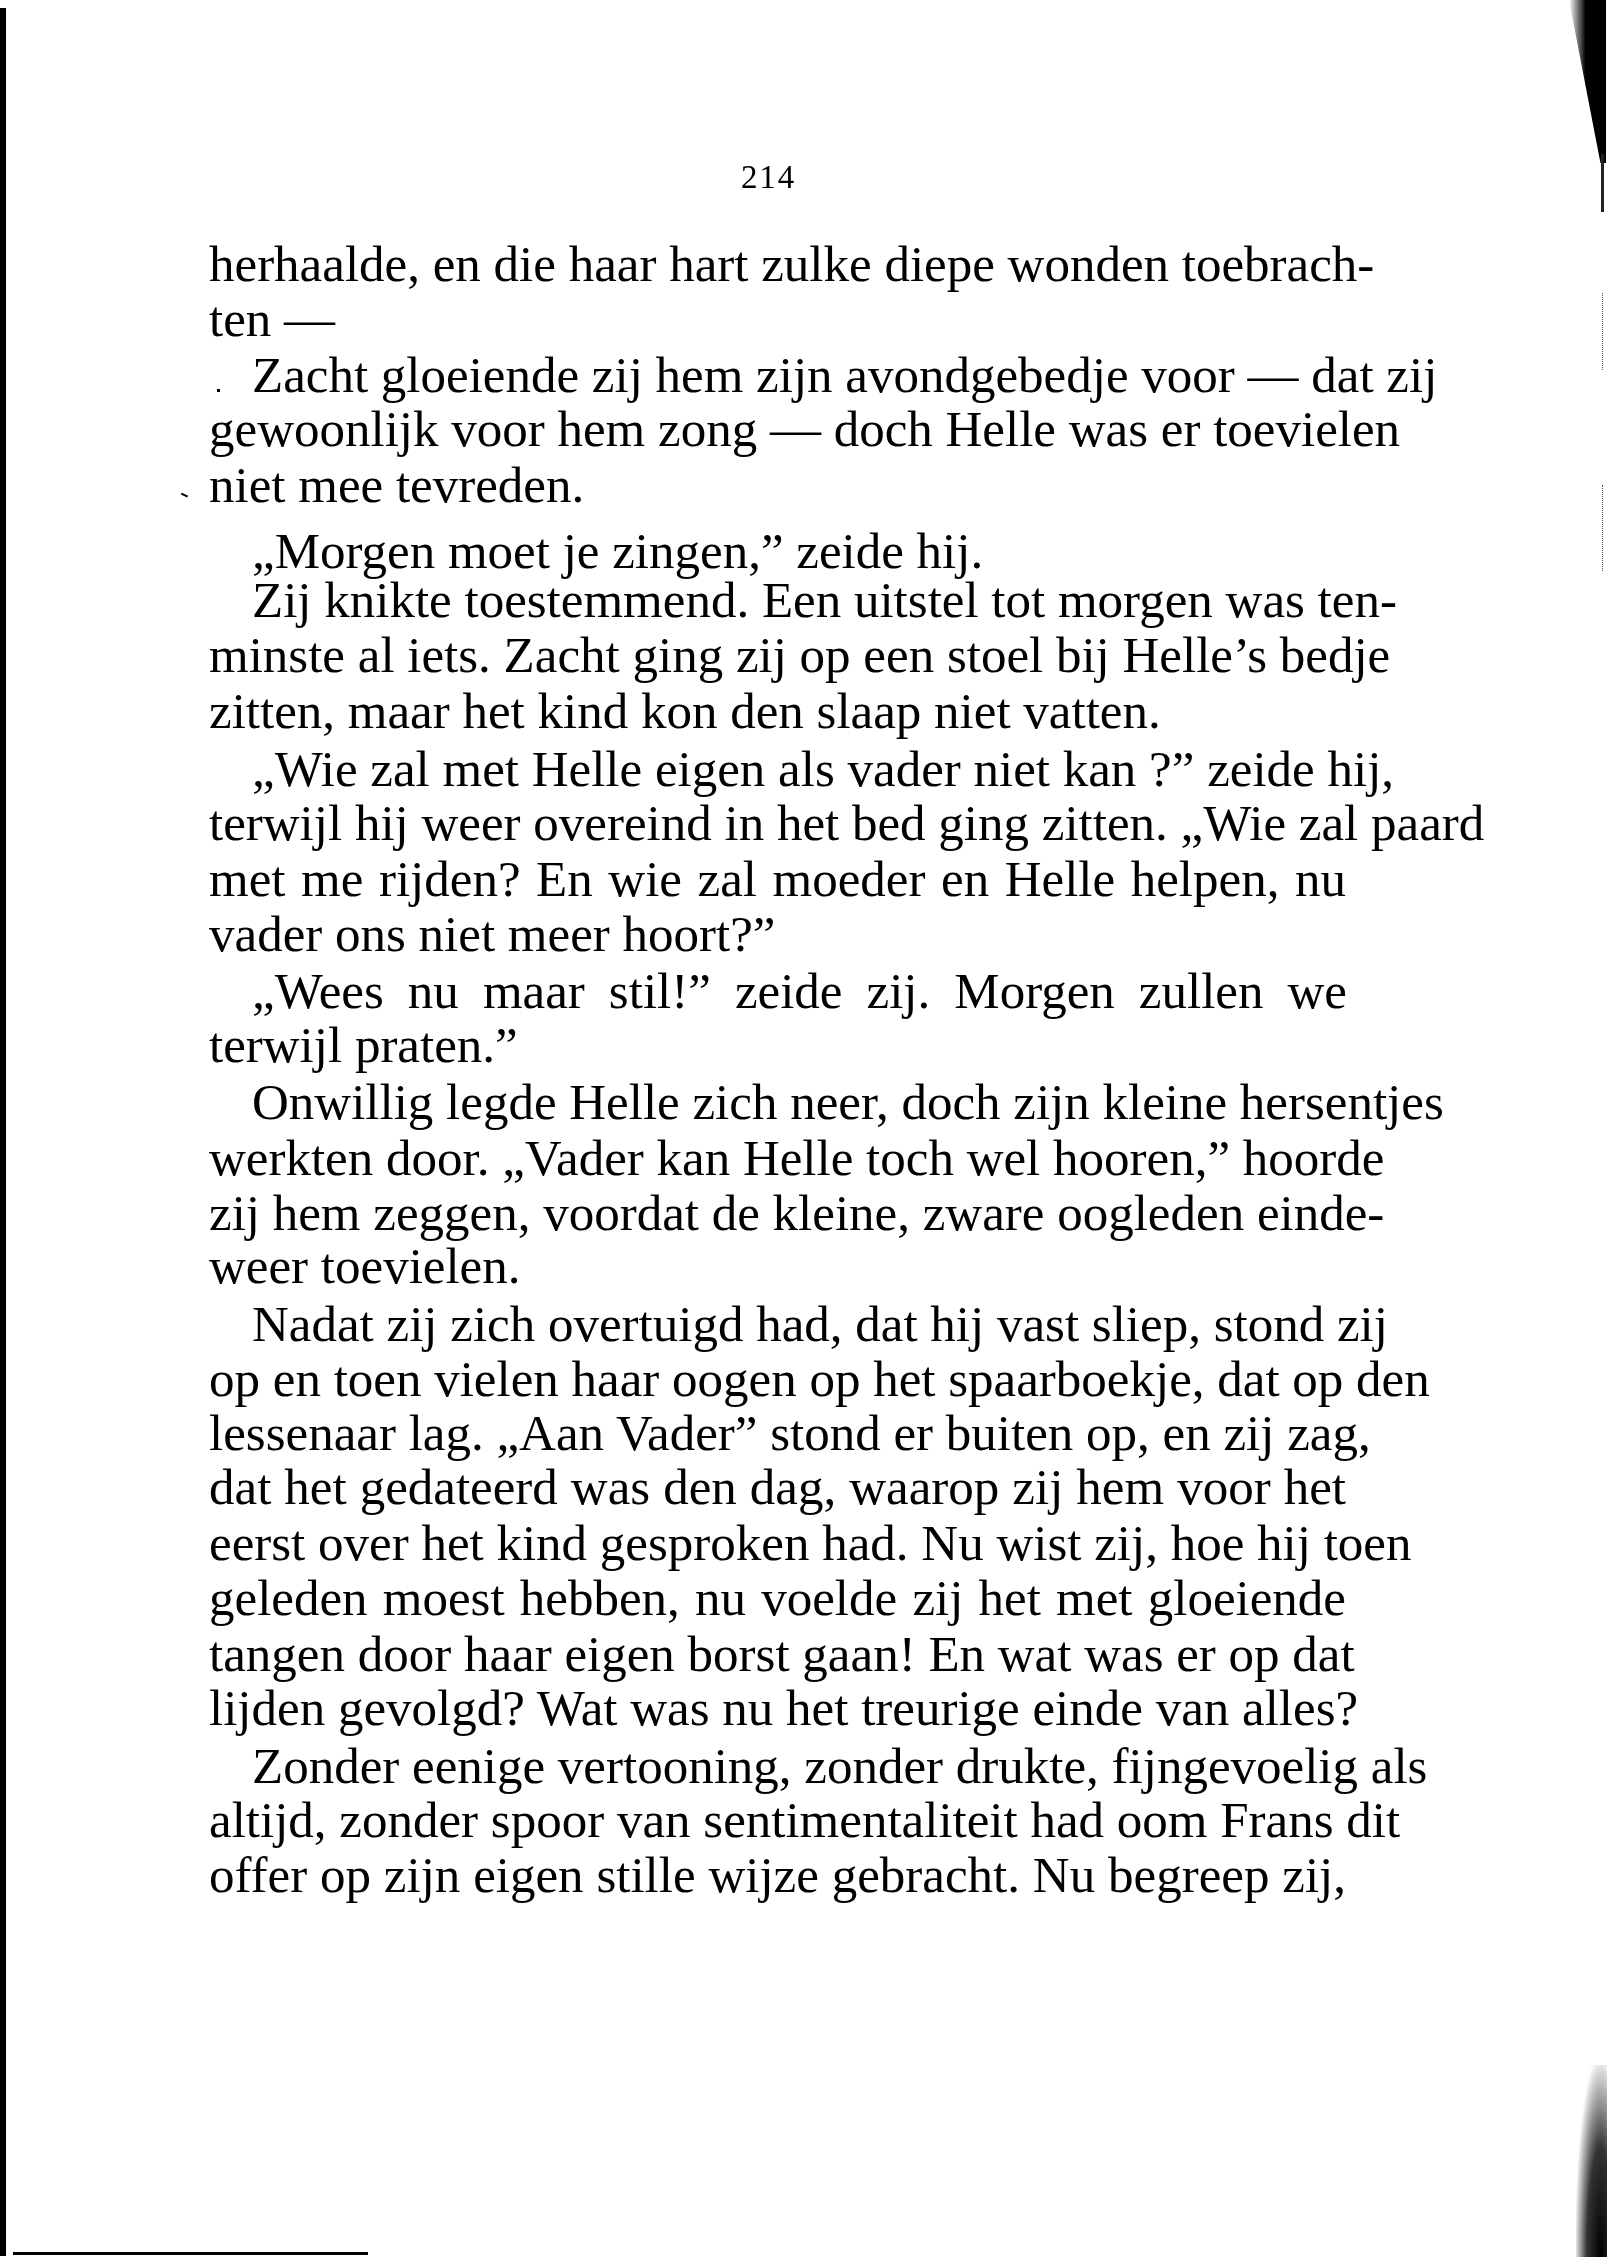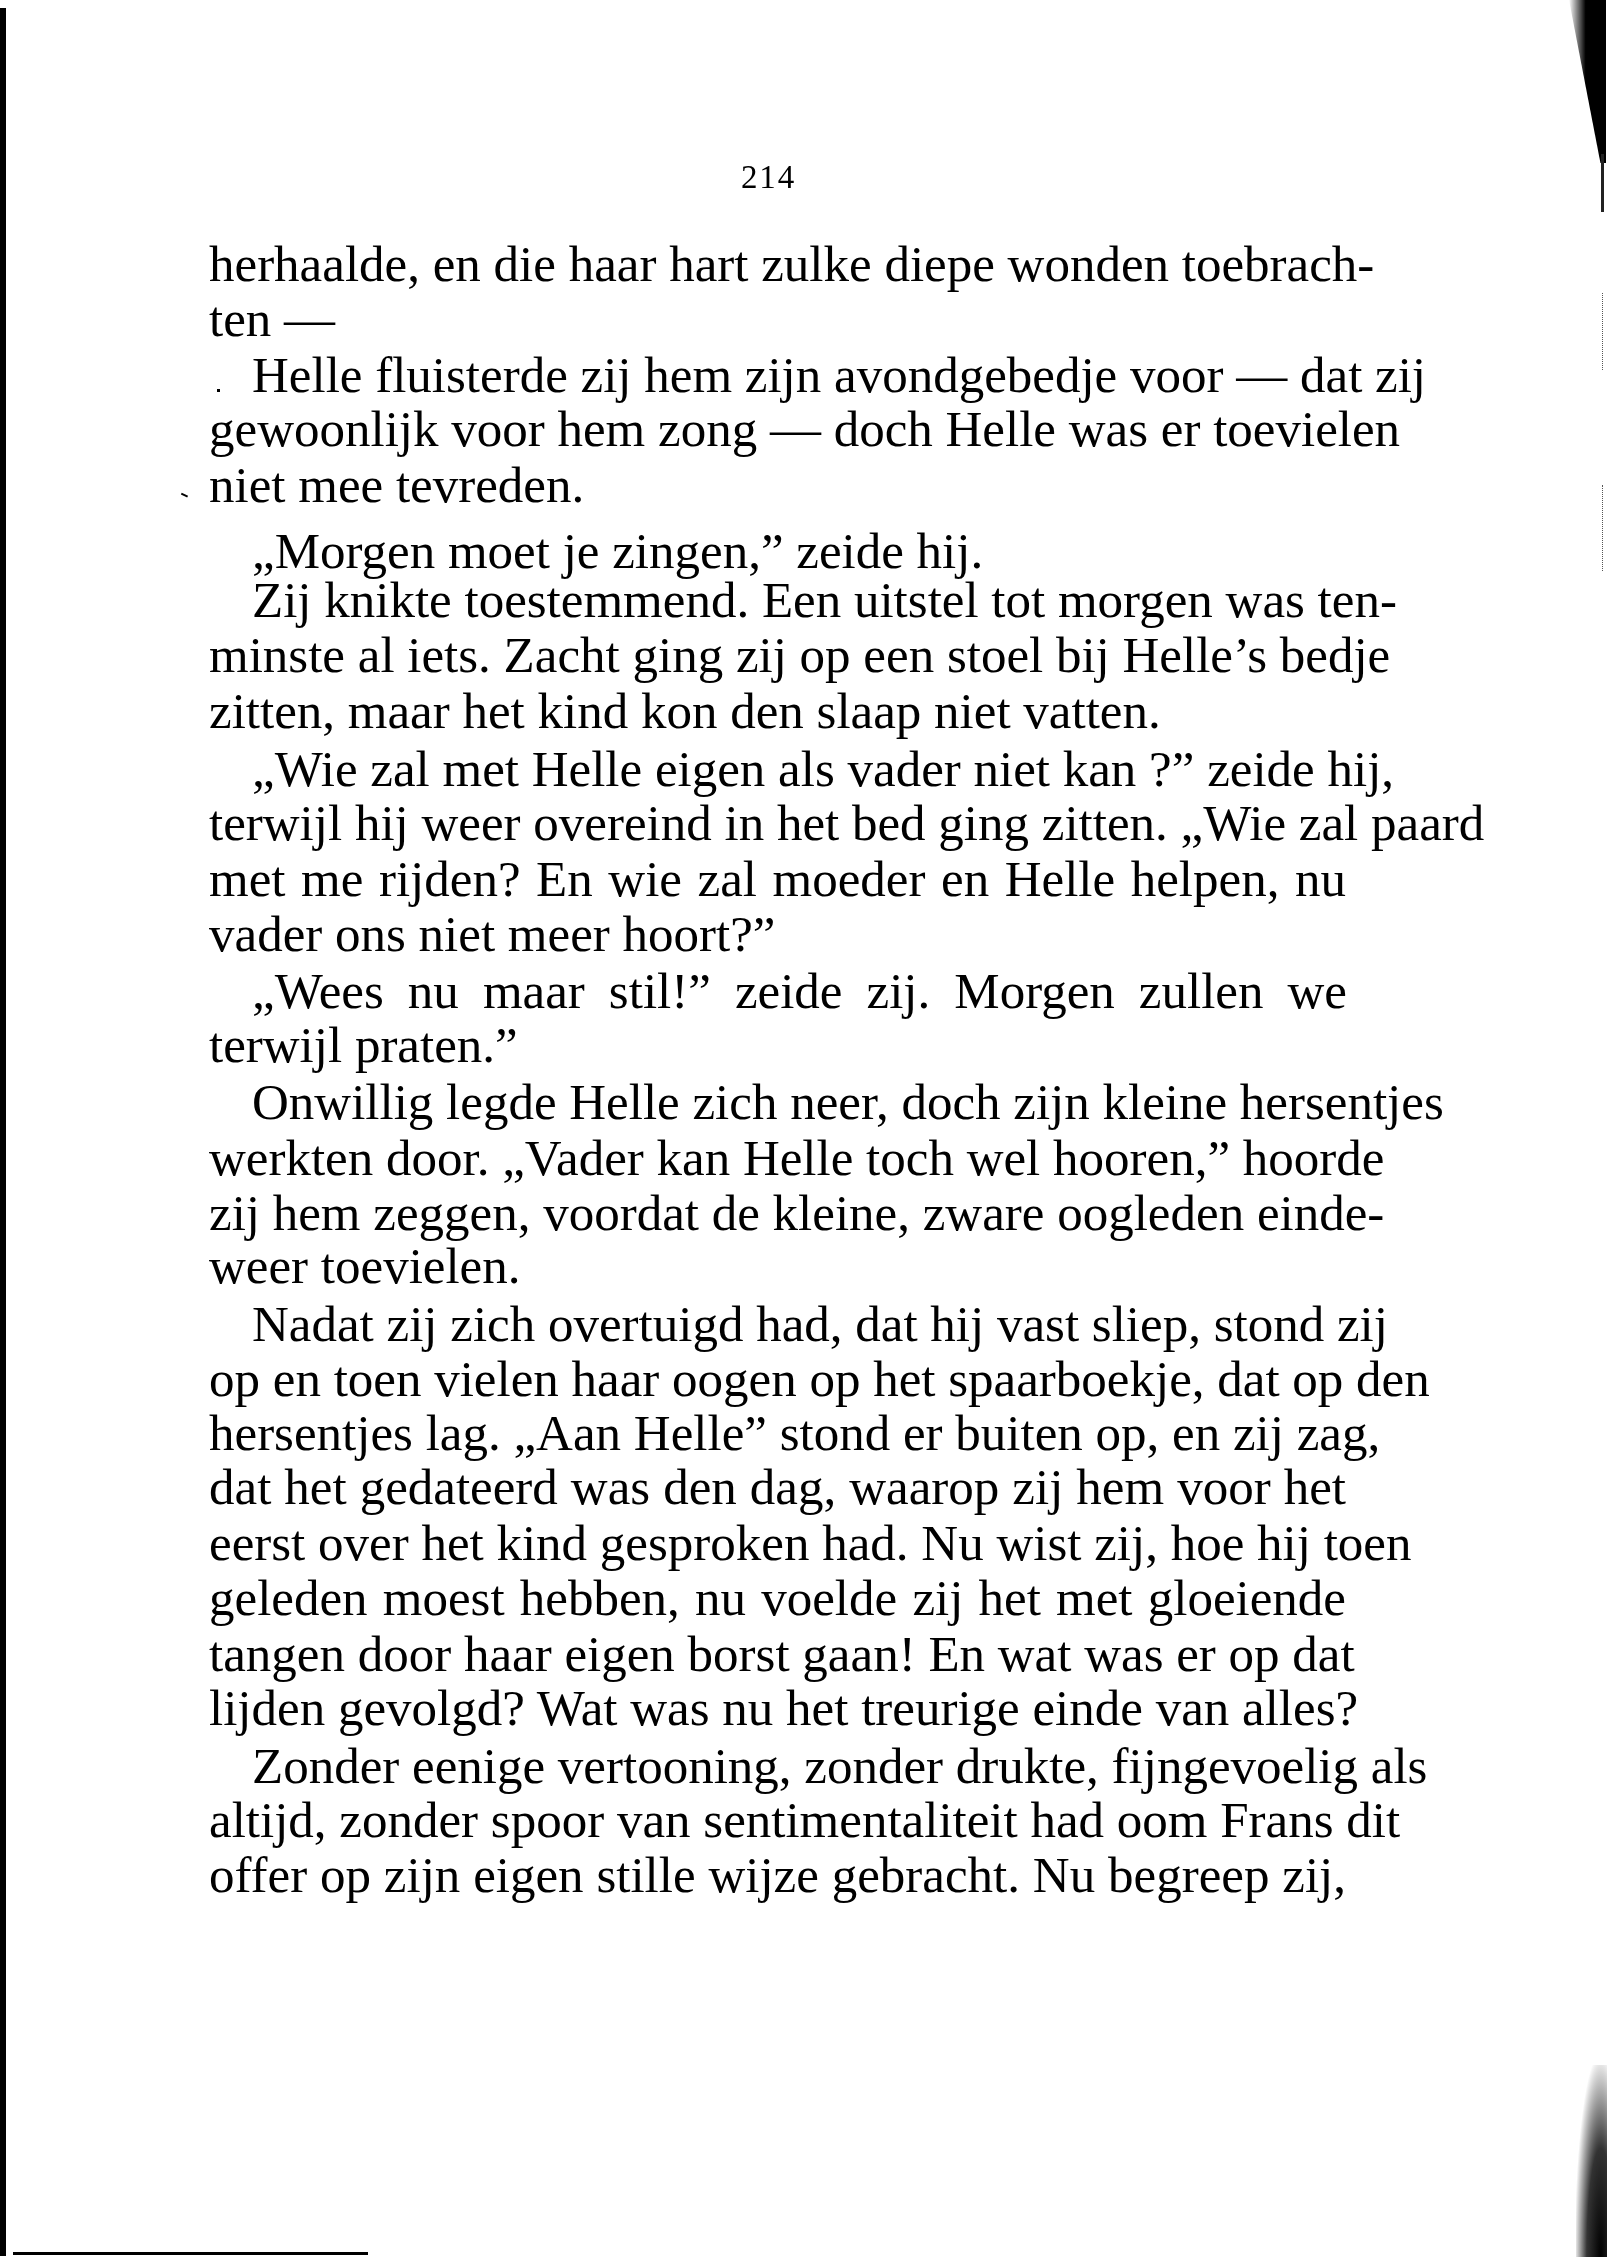--- a/index.html
+++ b/index.html
@@ -104,40 +104,40 @@
   <div class="edge-right-speck2"></div>
   <div class="edge-right-bottom"></div>
   <div class="speck" style="left:217px;top:389px;width:2.9px;height:2.9px;"></div>
   <div class="speck" style="left:181px;top:494px;width:6.7px;height:1.9px;transform:rotate(25deg);"></div>
 
   <div class="page-number">214</div>
 
   <div id="text-body">
     <div class="line justify" style="top:240px">herhaalde, en die haar hart zulke diepe wonden toebrach-</div>
     <div class="line" style="top:295px">ten —</div>
-    <div class="line indent justify" style="top:351px">Helle fluisterde zij hem zijn avondgebedje voor — dat zij</div>
+    <div class="line indent justify" style="top:351px">Zacht gloeiende zij hem zijn avondgebedje voor — dat zij</div>
     <div class="line justify" style="top:405px">gewoonlijk voor hem zong — doch Helle was er toevielen</div>
     <div class="line" style="top:461px">niet mee tevreden.</div>
     <div class="line indent" style="top:527px">„Morgen moet je zingen,” zeide hij.</div>
     <div class="line indent justify" style="top:576px">Zij knikte toestemmend. Een uitstel tot morgen was ten-</div>
     <div class="line justify" style="top:631px">minste al iets. Zacht ging zij op een stoel bij Helle’s bedje</div>
     <div class="line" style="top:687px">zitten, maar het kind kon den slaap niet vatten.</div>
     <div class="line indent justify" style="top:745px">„Wie zal met Helle eigen als vader niet kan ?” zeide hij,</div>
     <div class="line justify" style="top:799px">terwijl hij weer overeind in het bed ging zitten. „Wie zal paard</div>
     <div class="line justify" style="top:855px">met me rijden? En wie zal moeder en Helle helpen, nu</div>
     <div class="line" style="top:910px">vader ons niet meer hoort?”</div>
     <div class="line indent justify" style="top:967px">„Wees nu maar stil!” zeide zij. Morgen zullen we</div>
     <div class="line" style="top:1021px">terwijl praten.”</div>
     <div class="line indent justify" style="top:1078px">Onwillig legde Helle zich neer, doch zijn kleine hersentjes</div>
     <div class="line justify" style="top:1134px">werkten door. „Vader kan Helle toch wel hooren,” hoorde</div>
     <div class="line justify" style="top:1189px">zij hem zeggen, voordat de kleine, zware oogleden einde-</div>
     <div class="line" style="top:1242px">weer toevielen.</div>
     <div class="line indent justify" style="top:1300px">Nadat zij zich overtuigd had, dat hij vast sliep, stond zij</div>
     <div class="line justify" style="top:1355px">op en toen vielen haar oogen op het spaarboekje, dat op den</div>
-    <div class="line justify" style="top:1409px">hersentjes lag. „Aan Helle” stond er buiten op, en zij zag,</div>
+    <div class="line justify" style="top:1409px">lessenaar lag. „Aan Vader” stond er buiten op, en zij zag,</div>
     <div class="line justify" style="top:1463px">dat het gedateerd was den dag, waarop zij hem voor het</div>
     <div class="line justify" style="top:1519px">eerst over het kind gesproken had. Nu wist zij, hoe hij toen</div>
     <div class="line justify" style="top:1574px">geleden moest hebben, nu voelde zij het met gloeiende</div>
     <div class="line justify" style="top:1630px">tangen door haar eigen borst gaan! En wat was er op dat</div>
     <div class="line justify" style="top:1684px">lijden gevolgd? Wat was nu het treurige einde van alles?</div>
     <div class="line indent justify" style="top:1742px">Zonder eenige vertooning, zonder drukte, fijngevoelig als</div>
     <div class="line justify" style="top:1796px">altijd, zonder spoor van sentimentaliteit had oom Frans dit</div>
     <div class="line justify" style="top:1851px">offer op zijn eigen stille wijze gebracht. Nu begreep zij,</div>
   </div>
 </div>

